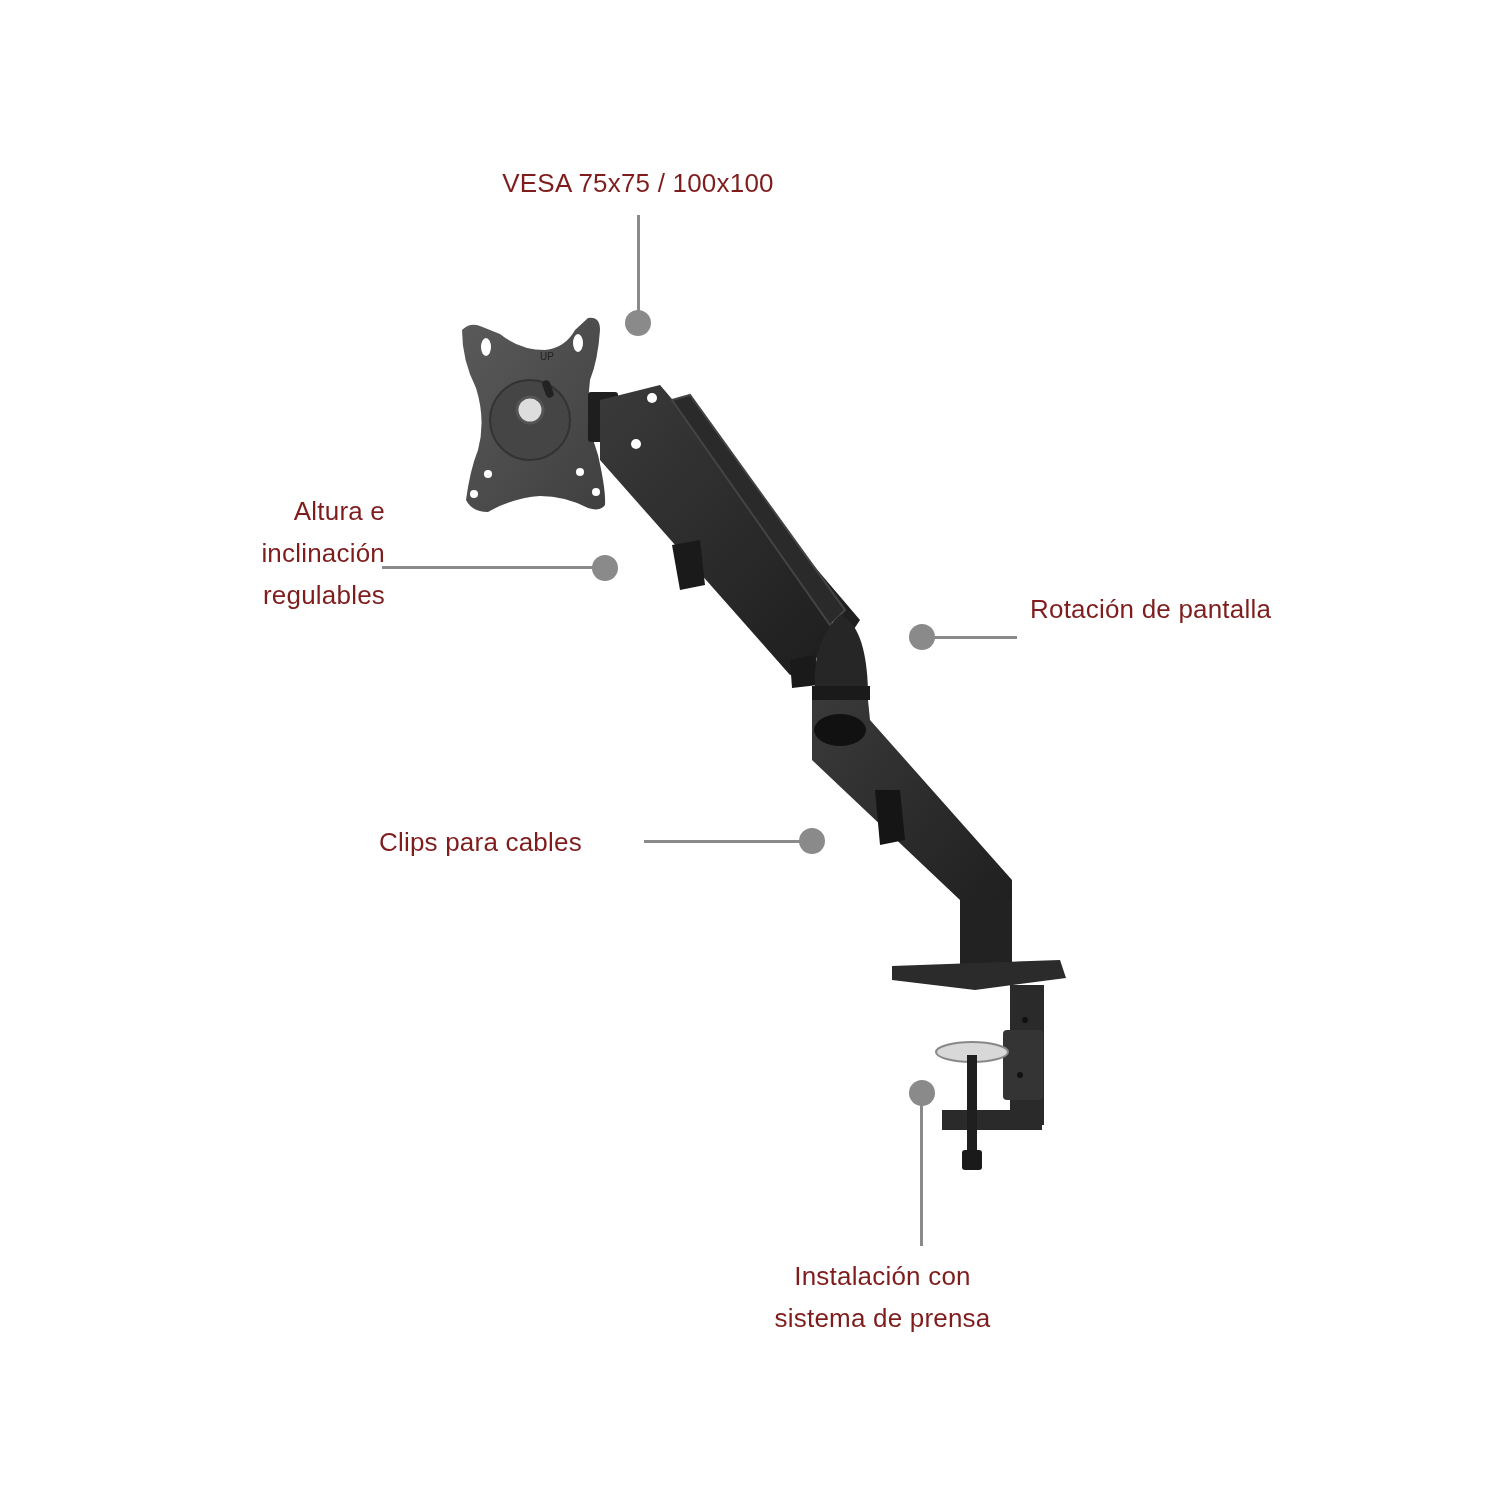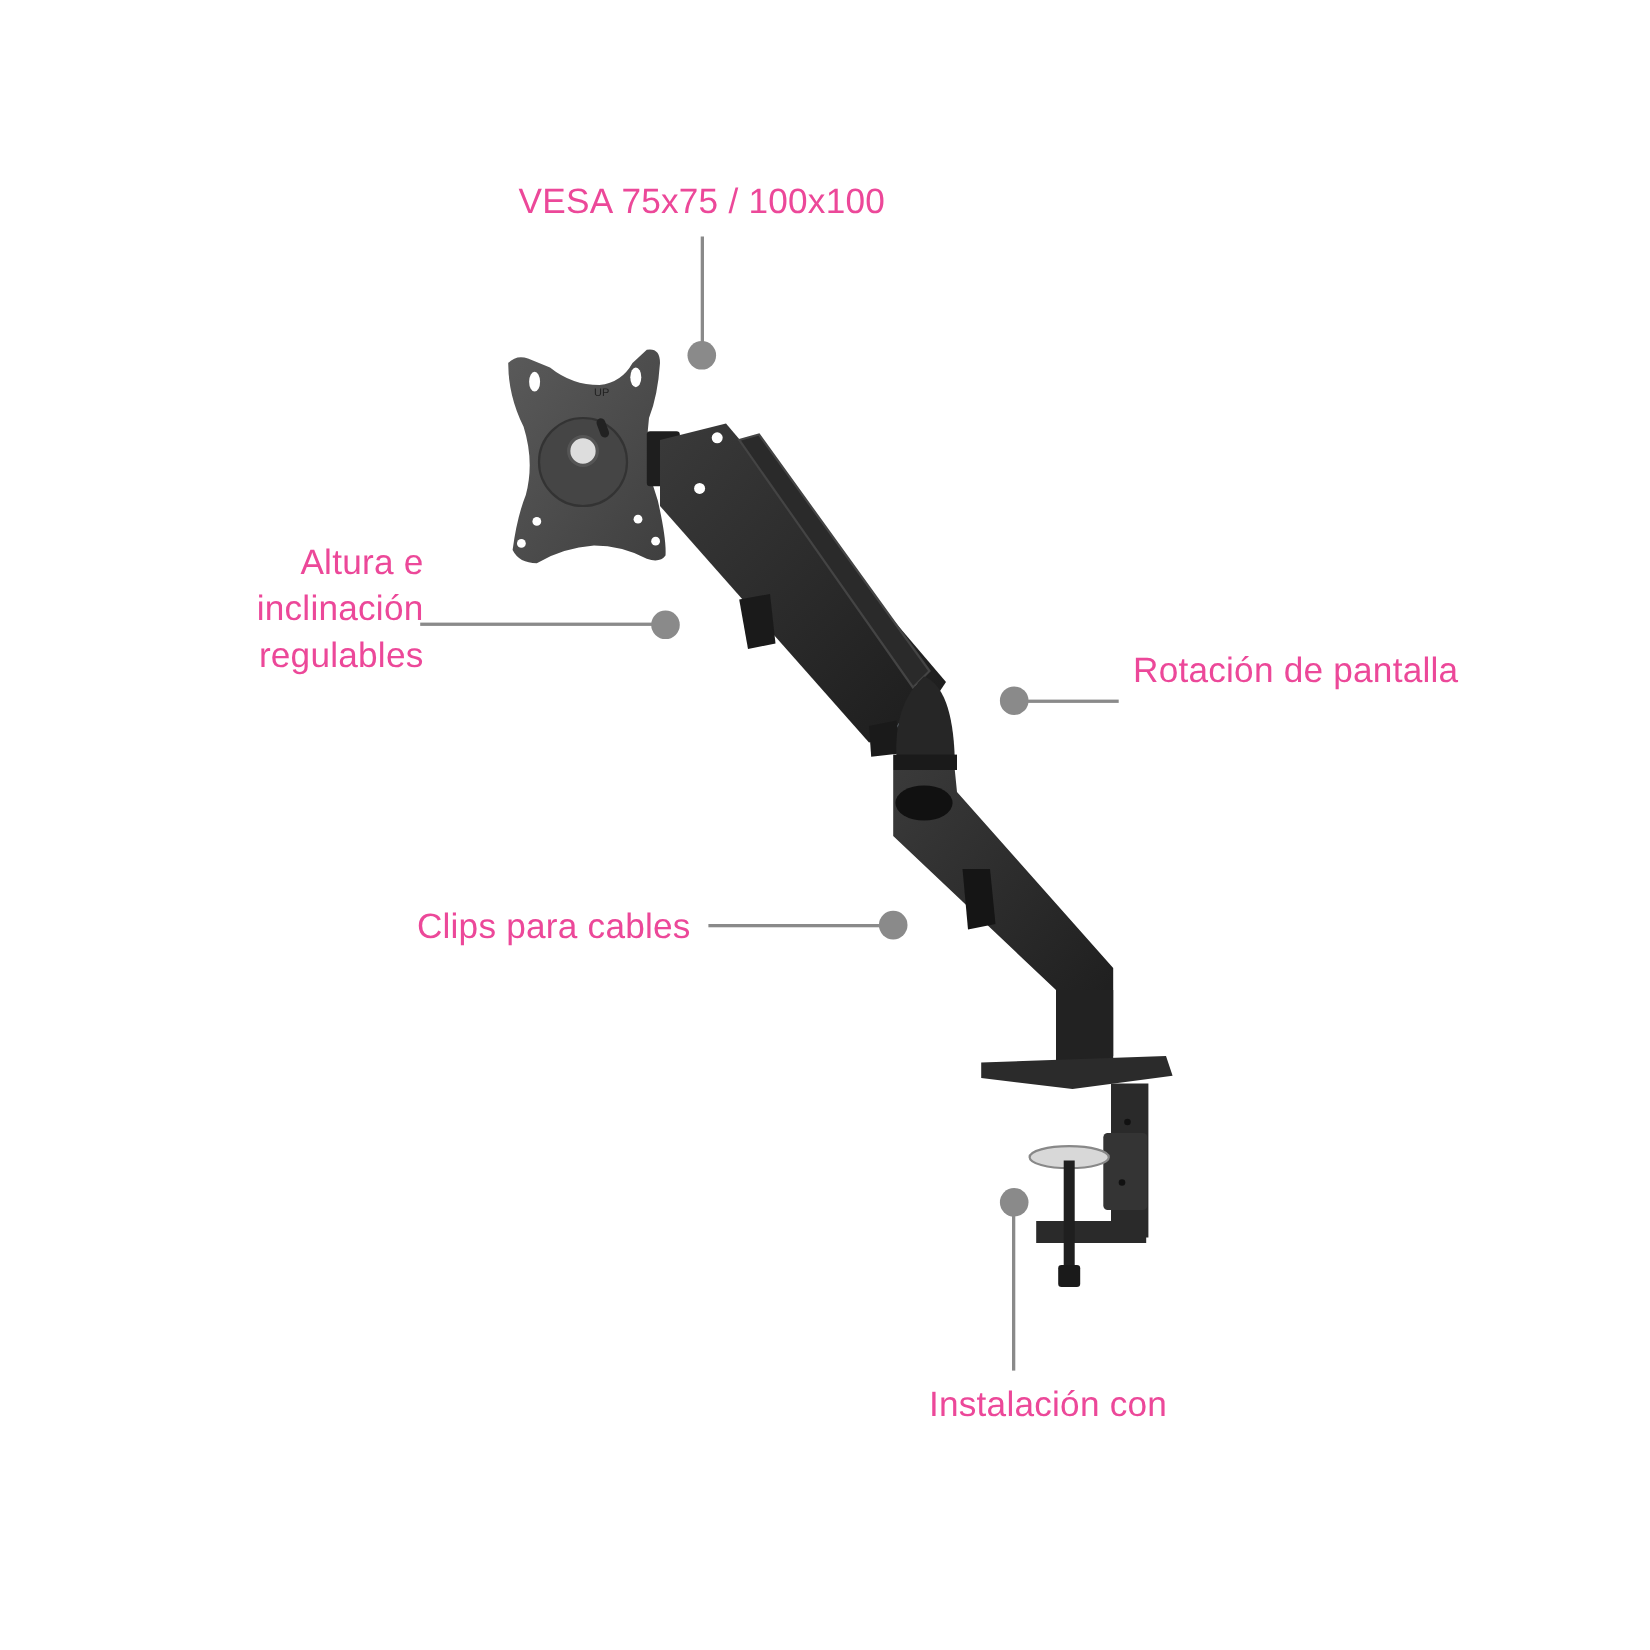--- a/index.html
+++ b/index.html
@@ -1,18 +1,18 @@
 <!DOCTYPE html>
 <html><head>
 <meta charset="utf-8">
 <style>
   html, body { margin: 0; padding: 0; background: #ffffff; }
   body { width: 1500px; height: 1500px; position: relative; overflow: hidden;
          font-family: "Liberation Sans", "DejaVu Sans", sans-serif; color: #6b6b6b; }
-  .label { position: absolute; font-size: 32px; line-height: 42px; color: #ec4899; letter-spacing: 0.2px; }
+  .label { position: absolute; font-size: 26px; line-height: 42px; color: #7f1d1d; letter-spacing: 0.2px; }
   .center { text-align: center; }
   .line { position: absolute; background: #8a8a8a; }
   .dot { position: absolute; width: 26px; height: 26px; border-radius: 50%; background: #8a8a8a; }
   svg.product { position: absolute; left: 0; top: 0; }
 </style>
 </head>
 <body>
 
 <svg class="product" width="1500" height="1500" viewBox="0 0 1500 1500">
   <defs>
@@ -99,15 +99,16 @@
 <div class="dot" style="left:909px; top:624px;"></div>
 <div class="line" style="left:930px; top:636px; width:87px; height:3px;"></div>
 <div class="label" style="left:1030px; top:588px; white-space:nowrap;">Rotación de pantalla</div>
 
 <div class="label" style="left:361px; top:821px; white-space:nowrap;margin-left:18px;">Clips para cables</div>
 <div class="line" style="left:644px; top:840px; width:160px; height:3px;"></div>
 <div class="dot" style="left:799px; top:828px;"></div>
 
 <div class="dot" style="left:909px; top:1080px;"></div>
 <div class="line" style="left:920px; top:1100px; width:3px; height:146px;"></div>
-<div class="label center" style="left:736px; top:1255px; width:325px;text-align:right;">
+<div class="label center" style="left:720px; top:1255px; width:325px;">
   <div>Instalación con</div>
+  <div>sistema de prensa</div>
 </div>
 
 </body></html>

